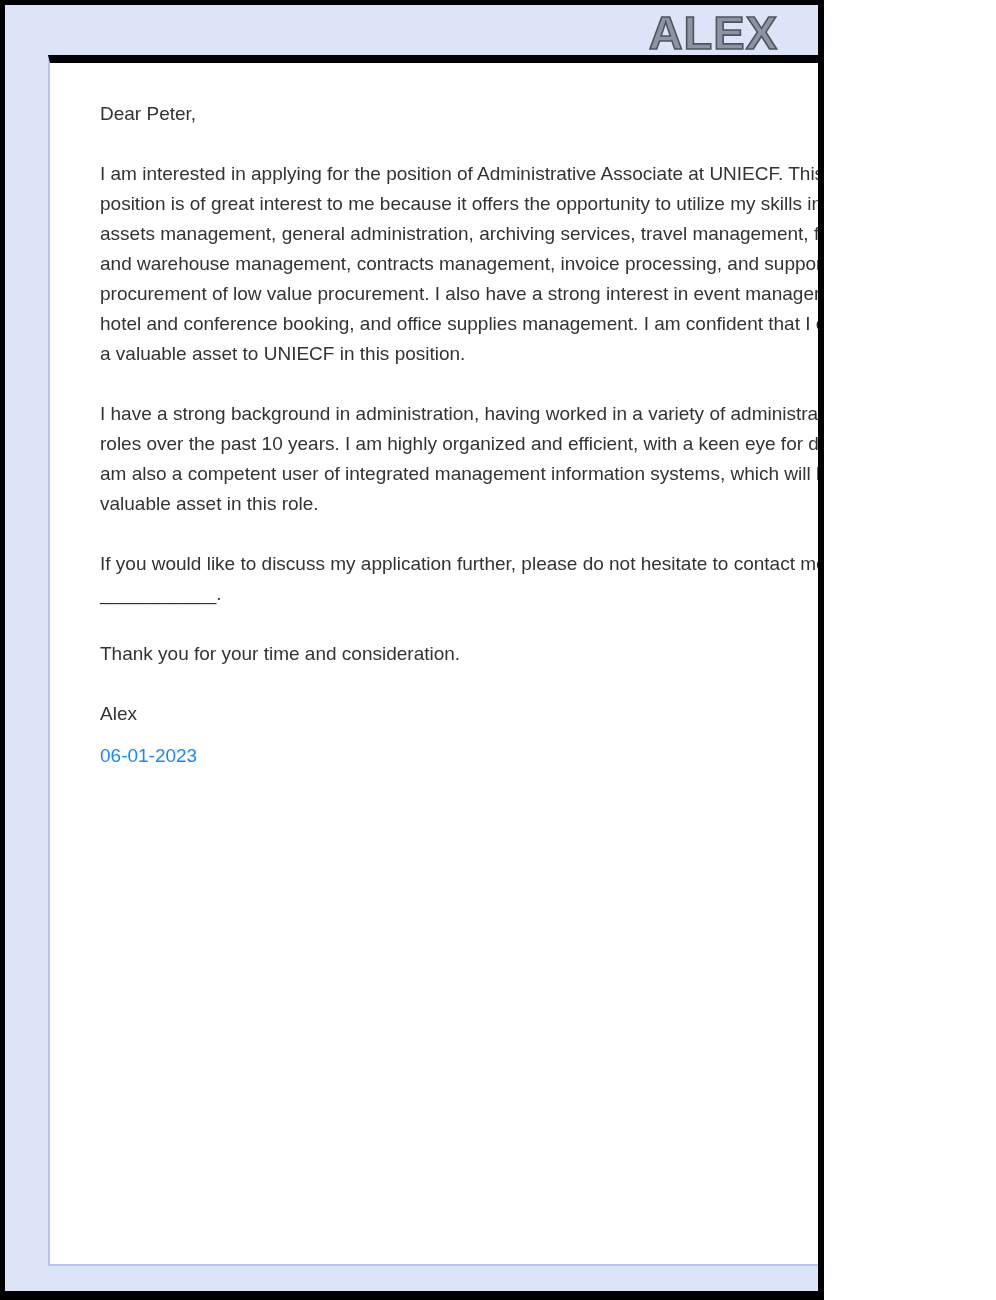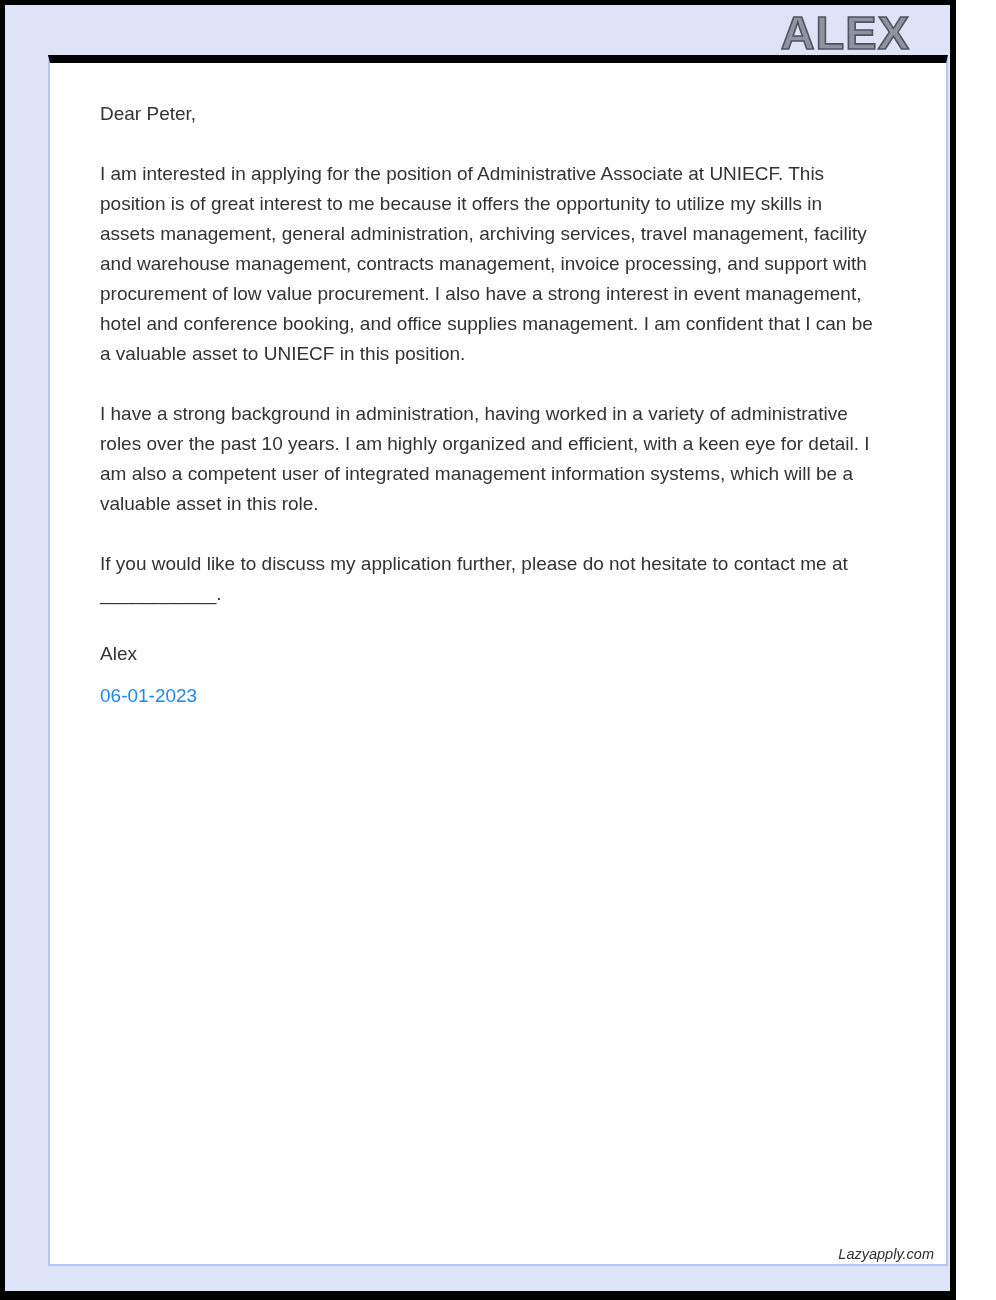--- a/index.html
+++ b/index.html
@@ -4,21 +4,21 @@
 <style>
   * { box-sizing: border-box; }
   html, body { margin: 0; padding: 0; }
   body {
     width: 996px; height: 1300px;
     font-family: "Liberation Sans", "DejaVu Sans", sans-serif;
     background: #ffffff;
   }
   .page {
     position: relative;
-    width: 956px; height: 1300px;
+    width: 824px; height: 1300px;
     background: #dde4f8;
     border: solid #000000;
     border-width: 5px 6px 9px 5px;
     overflow: hidden;
   }
   .brand-logo {
     position: absolute;
     top: 4px; right: 40px;
     font-size: 47px;
     font-weight: bold;
@@ -74,20 +74,21 @@
       <p>Dear Peter,</p>
 
       <p>I am interested in applying for the position of Administrative Associate at UNIECF. This position is of great interest to me because it offers the opportunity to utilize my skills in assets management, general administration, archiving services, travel management, facility and warehouse management, contracts management, invoice processing, and support with procurement of low value procurement. I also have a strong interest in event management, hotel and conference booking, and office supplies management. I am confident that I can be a valuable asset to UNIECF in this position.</p>
 
       <p>I have a strong background in administration, having worked in a variety of administrative roles over the past 10 years. I am highly organized and efficient, with a keen eye for detail. I am also a competent user of integrated management information systems, which will be a valuable asset in this role.</p>
 
 
 
       <p>If you would like to discuss my application further, please do not hesitate to contact me at ___________.</p>
 
+      <p>Thank you for your time and consideration.</p>
 
 
       <p class="signature">Alex</p>
 
       <div class="letter-date">06-01-2023</div>
 
     </div>
 
     <div class="watermark">Lazyapply.com</div>
   </div>

